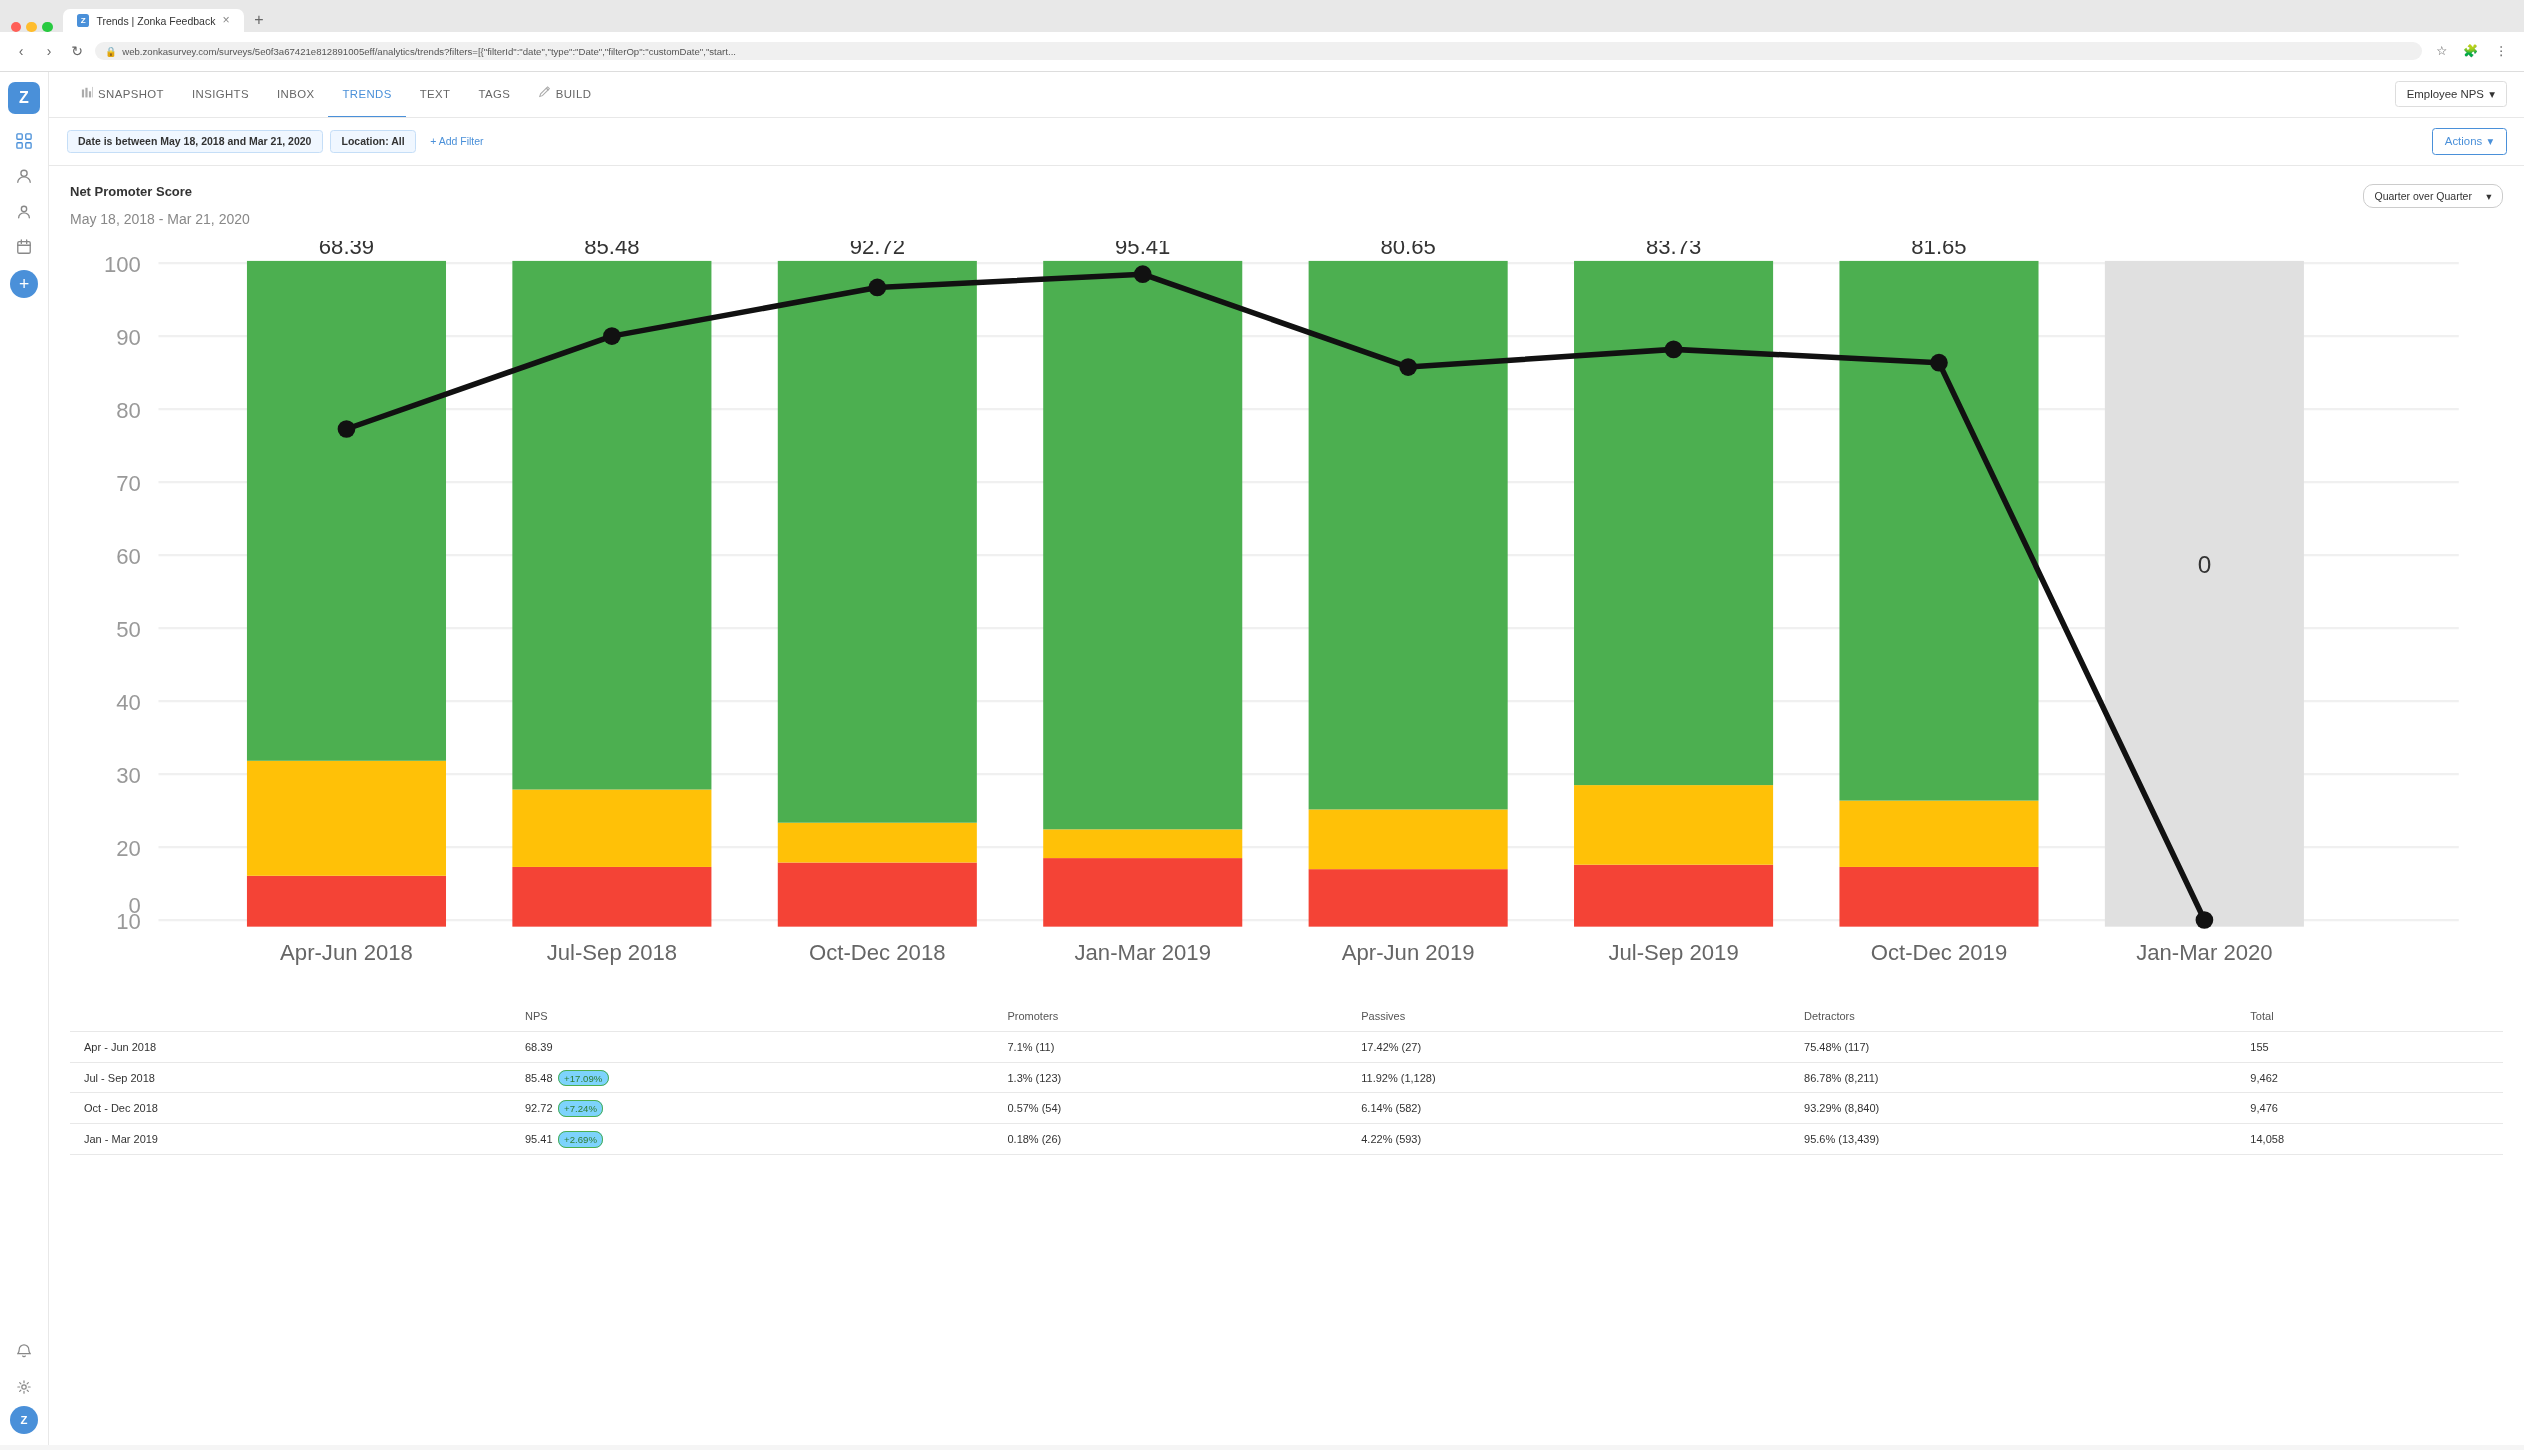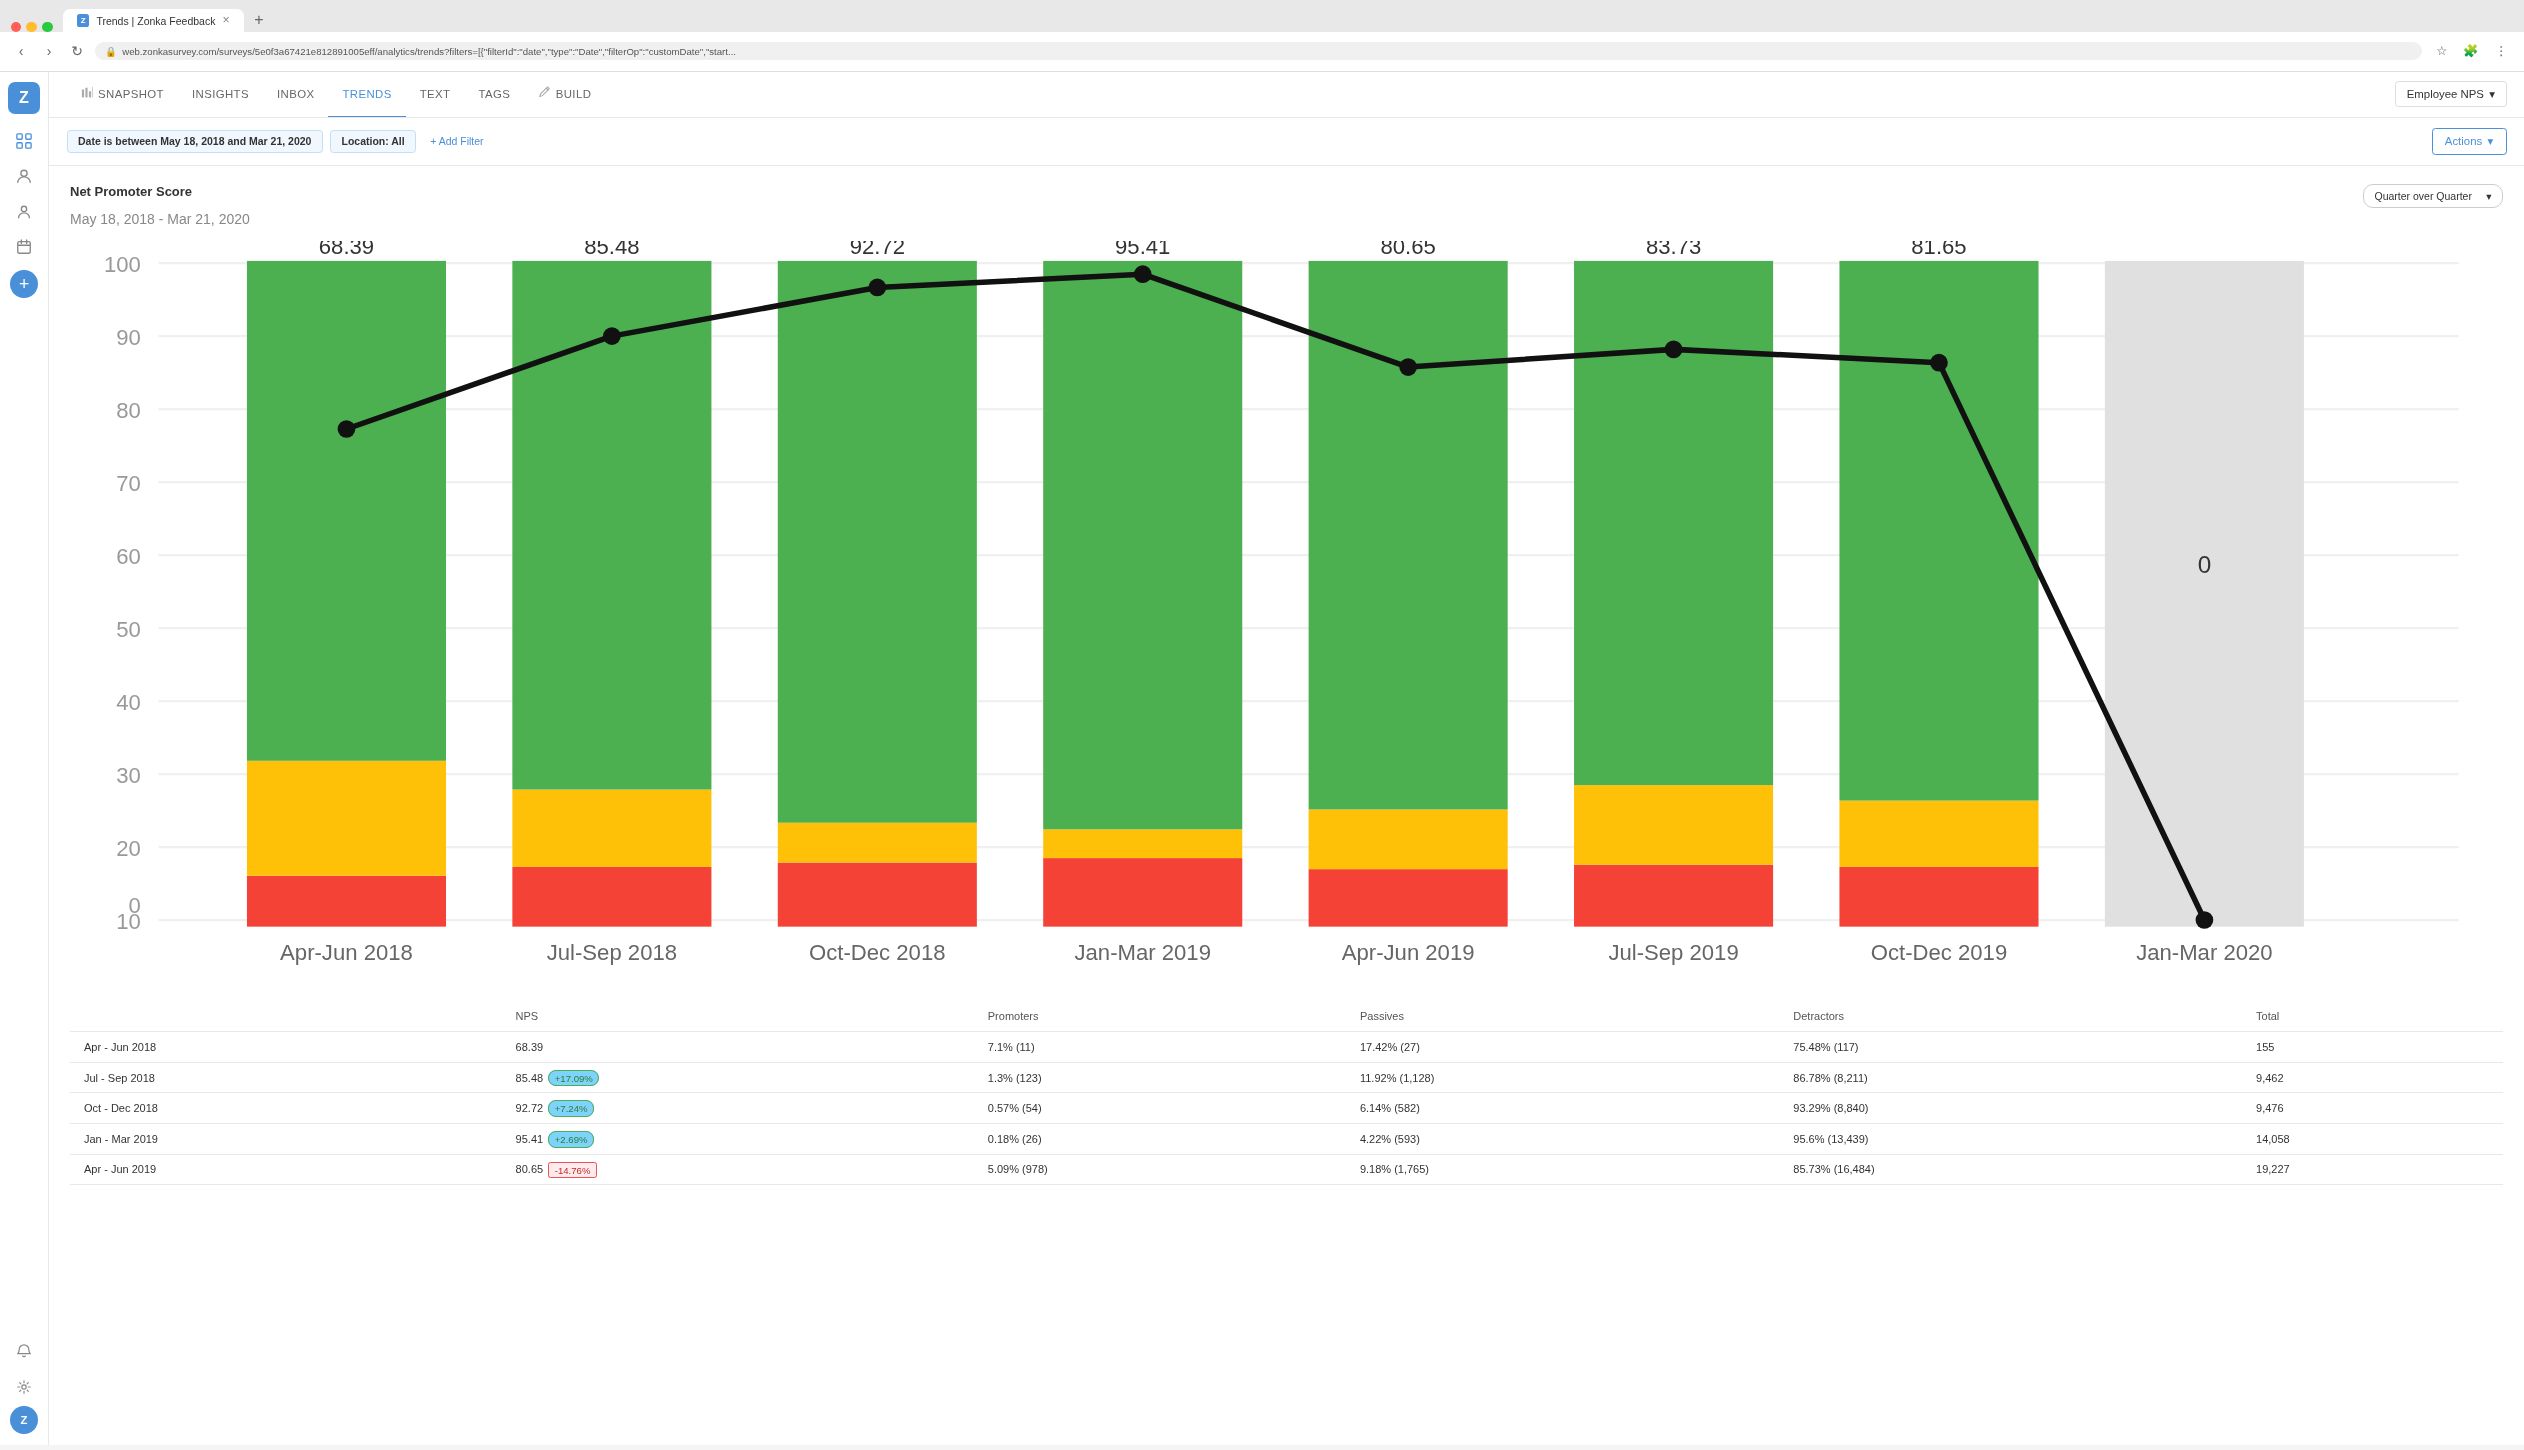--- a/index.html
+++ b/index.html
@@ -354,27 +354,19 @@
                 <td>9,476</td>
               </tr>
               <tr>
                 <td>Jan - Mar 2019</td>
                 <td>95.41<span class="badge-positive">+2.69%</span></td>
                 <td>0.18% (26)</td>
                 <td>4.22% (593)</td>
                 <td>95.6% (13,439)</td>
                 <td>14,058</td>
               </tr>
-              <tr>
-                <td>Apr - Jun 2019</td>
-                <td>80.65<span class="badge-negative">-14.76%</span></td>
-                <td>5.09% (978)</td>
-                <td>9.18% (1,765)</td>
-                <td>85.73% (16,484)</td>
-                <td>19,227</td>
-              </tr>
             </tbody>
         </table>
       </div>
     </div>
   </div>
 </div>
 
 
 </body></html>

